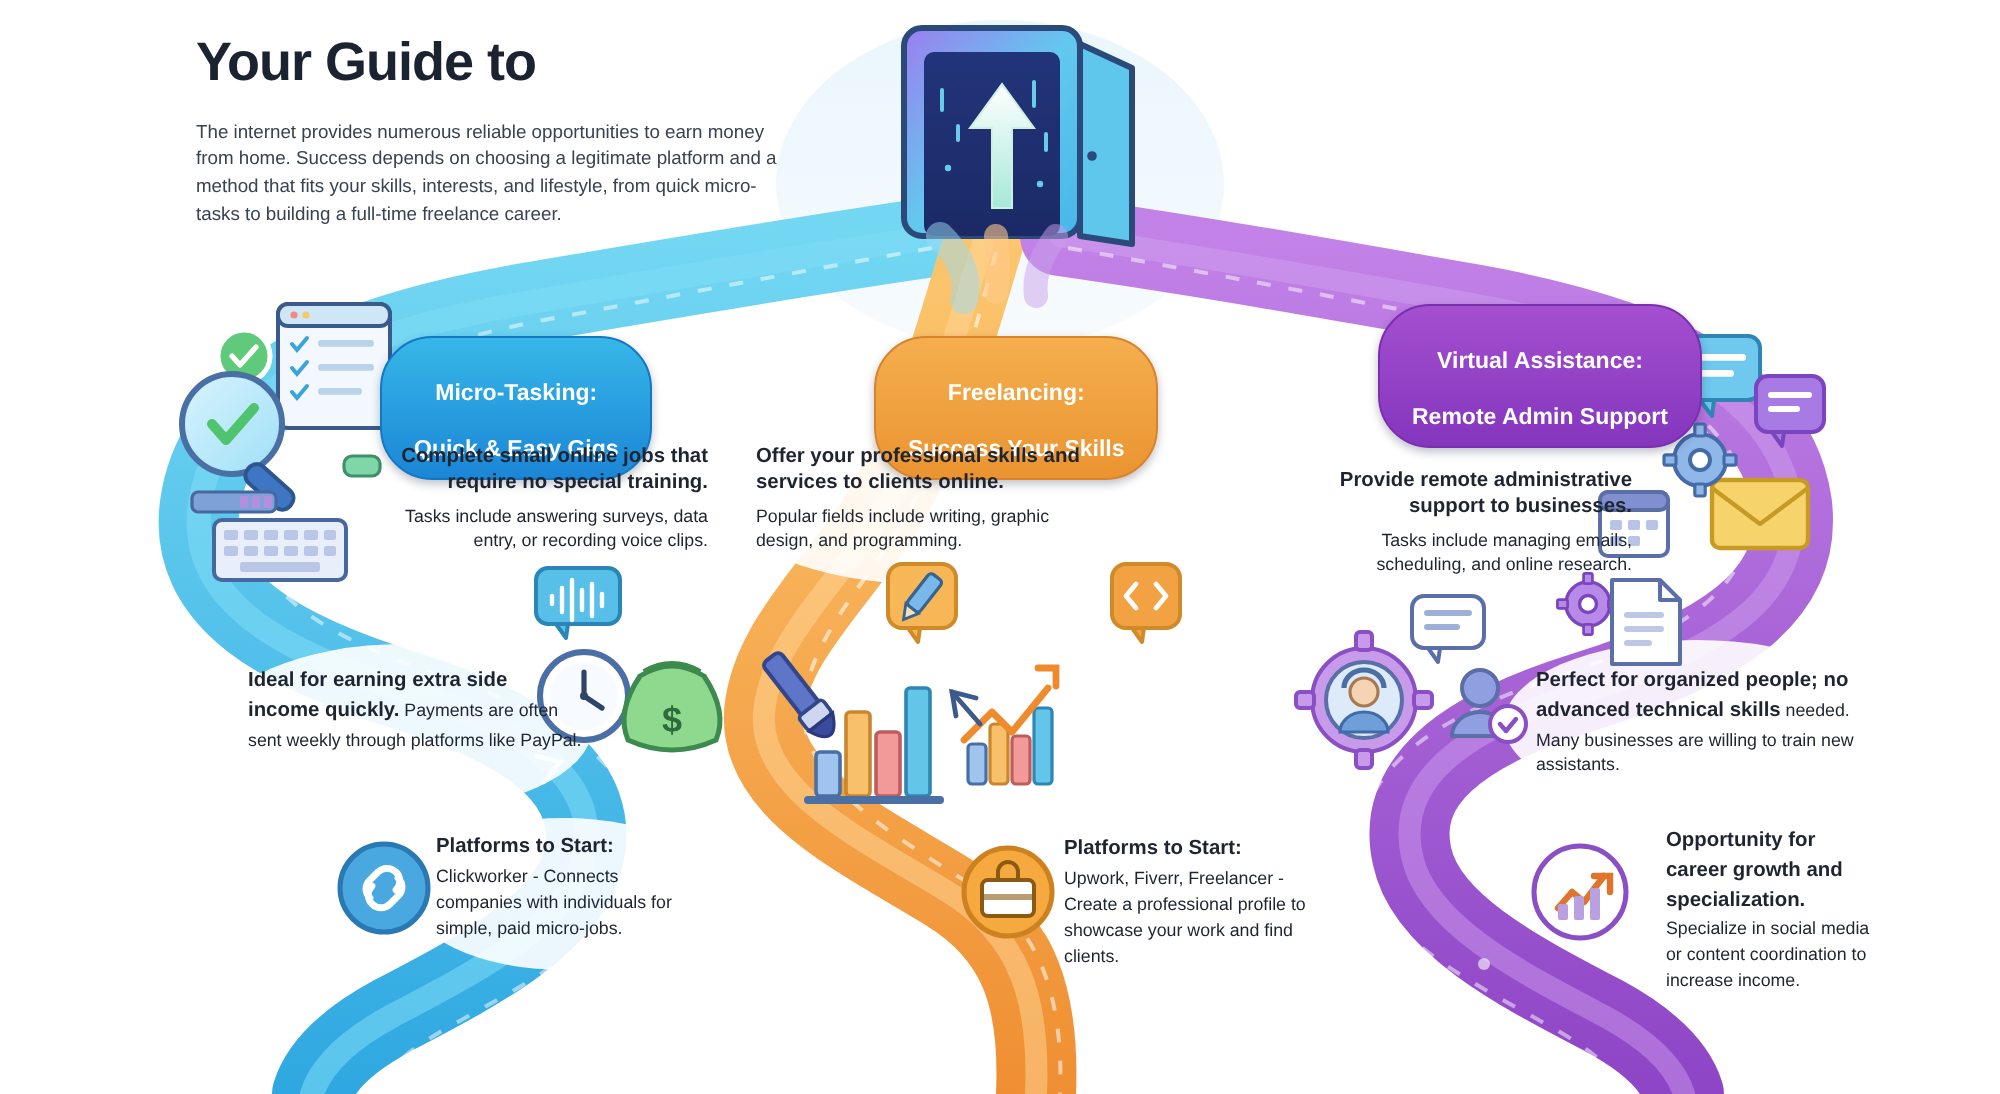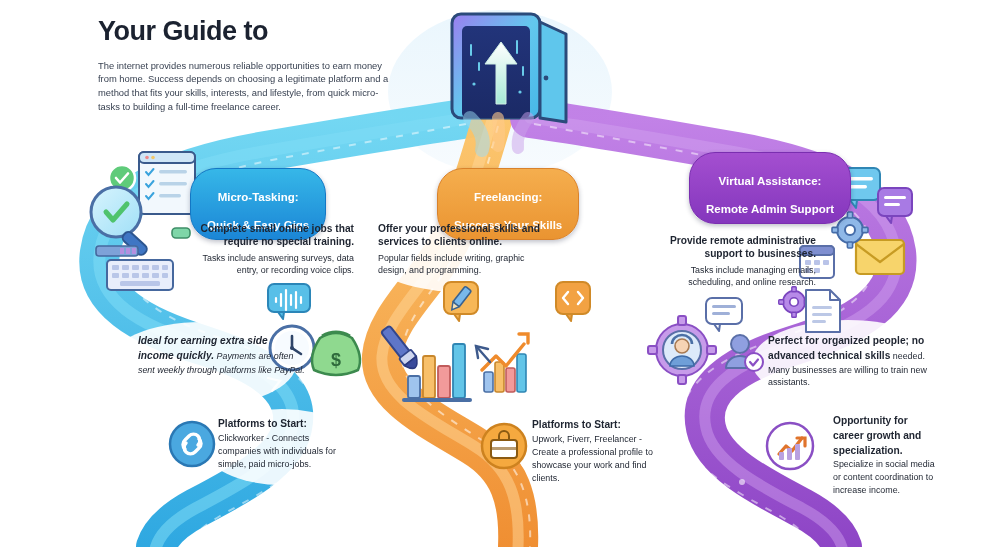--- a/index.html
+++ b/index.html
@@ -35,21 +35,21 @@
   #badge-3 { left:689px; top:152px; background:linear-gradient(180deg,#a44fd0,#8436bd); border:1px solid #7a2eb0;text-align:center; }
 
   .block { position:absolute; }
   .block .head { font-size:10.2px; font-weight:bold; line-height:1.3; }
   .block .body { font-size:8.9px; line-height:1.42; margin-top:3px; }
   .center { text-align:right; }
   .mix { font-size:8.9px; line-height:1.45; }
   .mix b { font-size:10.2px; }
 
   #b1 { left:186px; top:222px; width:168px; }
-  #b2 { left:138px; top:334px; width:168px;font-style:italic; }
+  #b2 { left:124px; top:334px; width:168px; }
   #b3 { left:218px; top:417px; width:130px; }
 
   #b4 { left:378px; top:222px; width:162px; }
   #b5 { left:517px; top:338px; width:118px; }
   #b6 { left:532px; top:418px; width:122px; }
 
   #b7 { left:648px; top:234px; width:168px; }
   #b8 { left:768px; top:334px; width:168px; }
   #b9 { left:833px; top:414px; width:108px; }
 </style>

